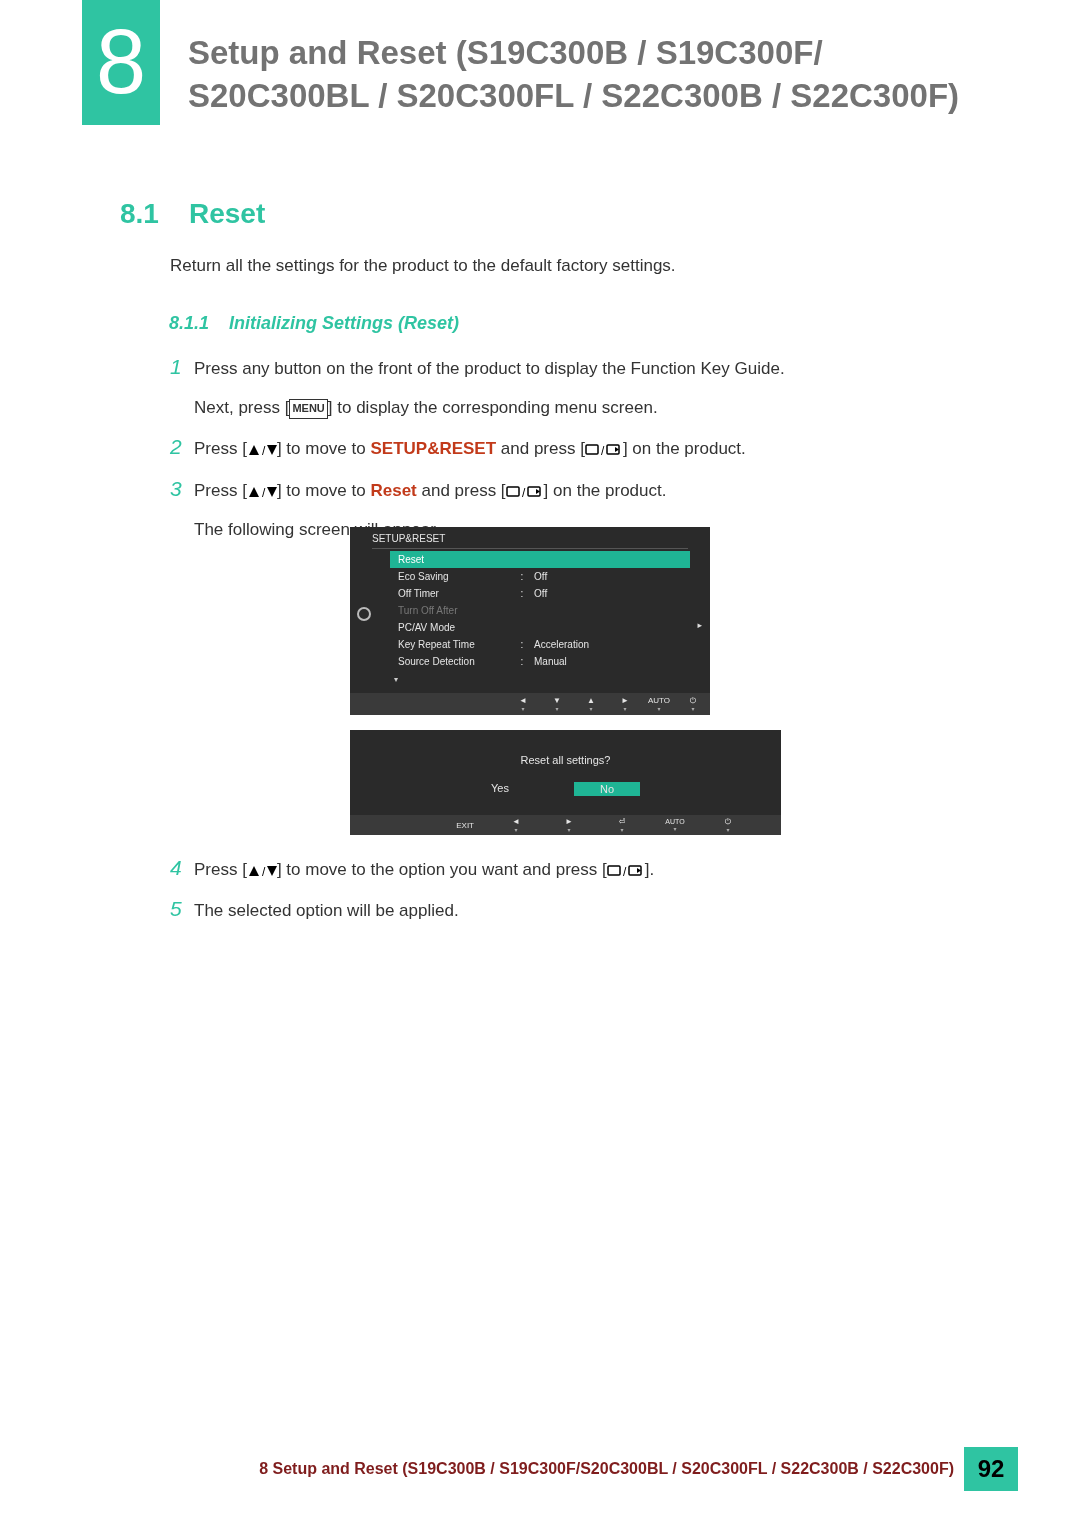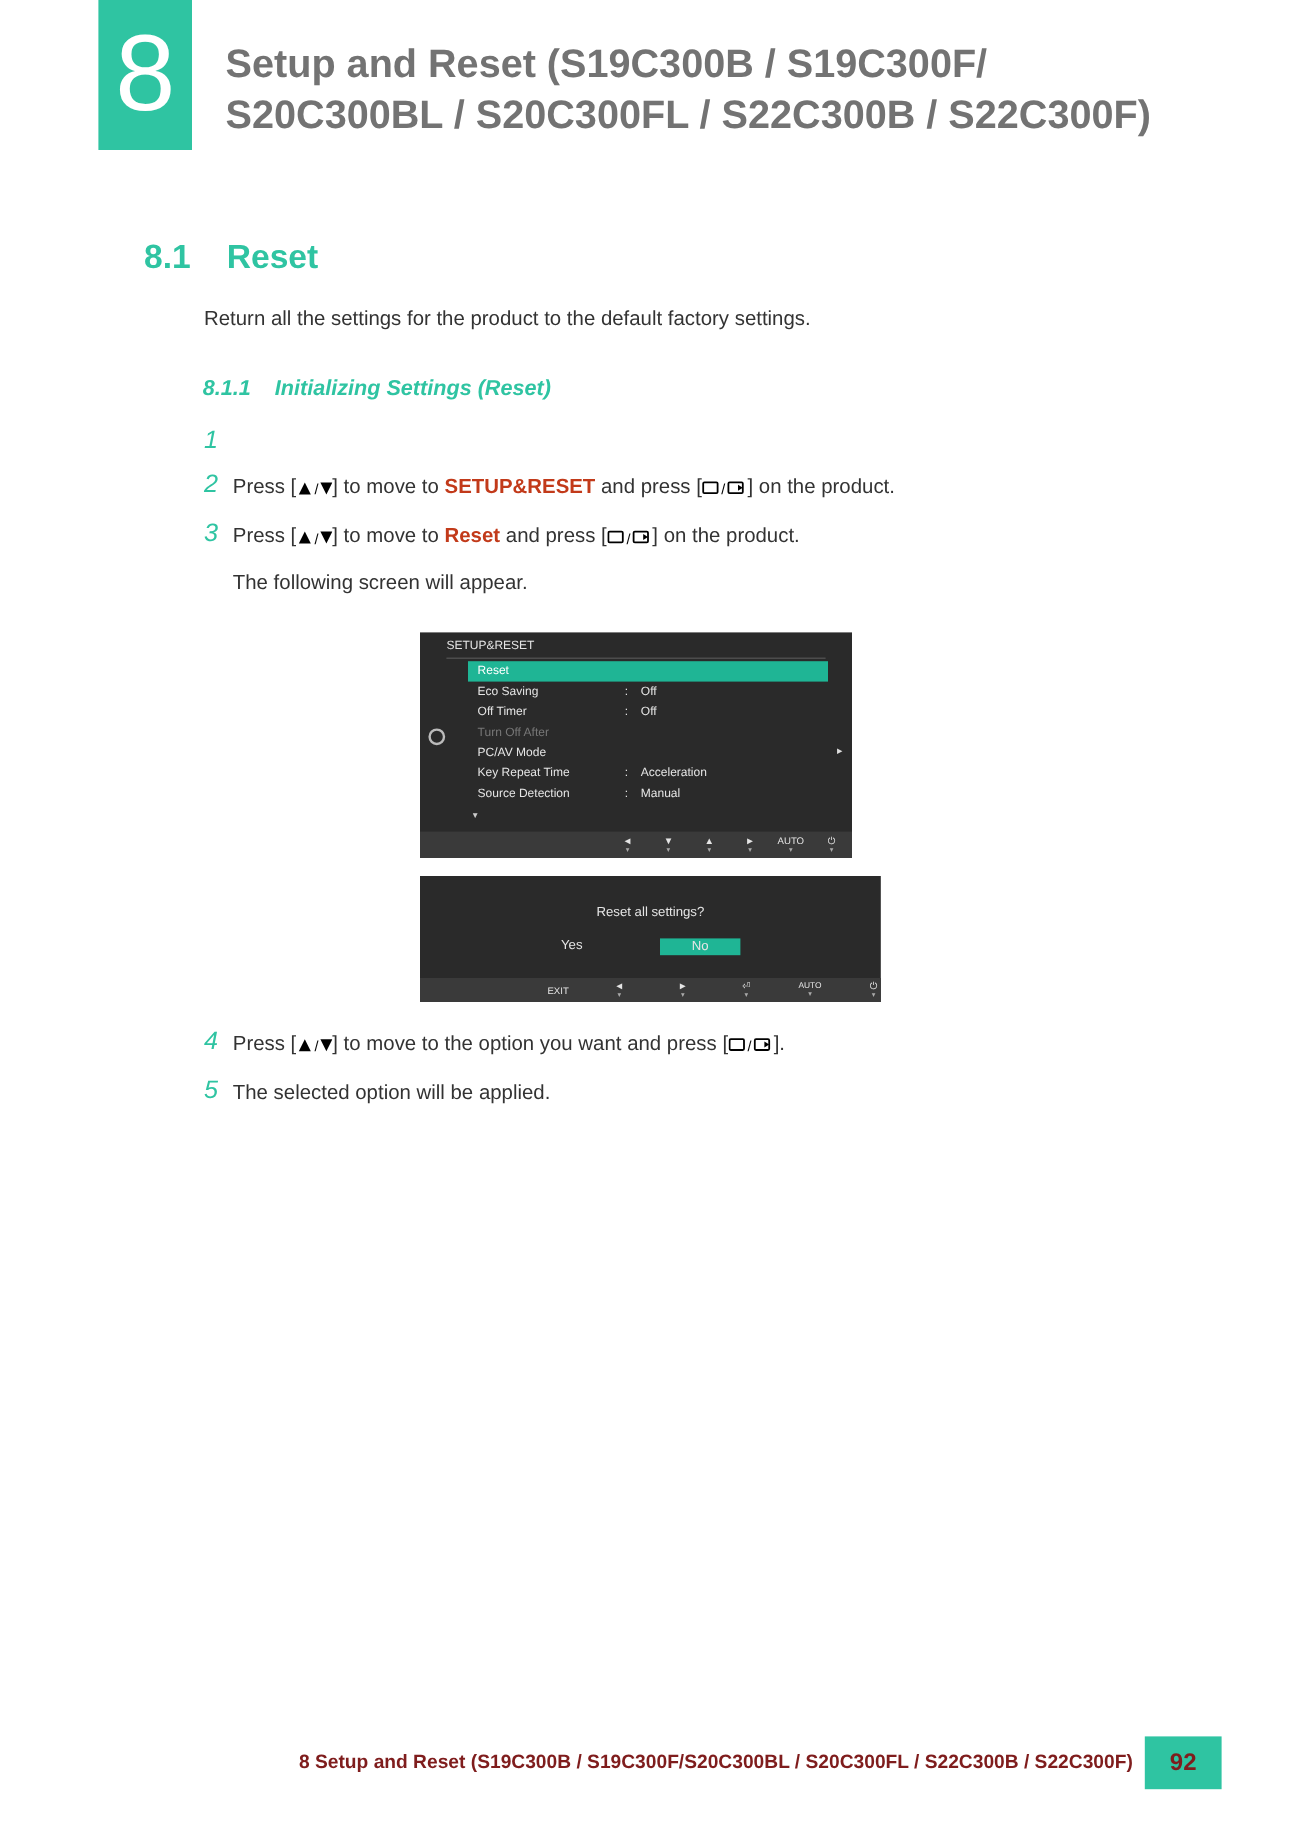--- a/index.html
+++ b/index.html
@@ -54,36 +54,36 @@
   .osd1 .arrow-r { position: absolute; right: 8px; top: 93px; color: #ddd; font-size: 9px; }
   .osd1 .down-tri { position: absolute; left: 44px; top: 148px; color: #ccc; font-size: 8px; }
   .osd1 .btnbar { position: absolute; left: 0; bottom: 0; right: 0; height: 22px; background: #3a3a3a; display: flex; }
   .osd1 .btnbar .spacer { flex: 1; }
   .osd1 .btnbar .b { flex: 0 0 34px; display: flex; flex-direction: column; align-items: center; justify-content: center; font-size: 8px; gap: 1px; }
   .osd1 .btnbar .b .sym { font-size: 8px; line-height: 1; }
   .osd1 .btnbar .b .tri { font-size: 6px; color: #aaa; line-height: 1; }
   .osd1 .btnbar .auto { font-size: 7px; }
 
   
-  .osd2 { position: absolute; left: 350px; top: 730px; width: 384px; height: 105px; background: #2a2a2a; color: #e5e5e5; font-size: 10px; }
+  .osd2 { position: absolute; left: 350px; top: 730px; width: 431px; height: 105px; background: #2a2a2a; color: #e5e5e5; font-size: 10px; }
   .osd2 .q { position: absolute; left: 0; right: 0; top: 24px; text-align: center; font-size: 11px; }
   .osd2 .opts { position: absolute; left: 0; right: 0; top: 52px; display: flex; justify-content: center; gap: 31px; font-size: 11px; }
   .osd2 .no { background: #1fb595; padding: 1px 26px; margin-left: 34px; }
   .osd2 .btnbar { position: absolute; left: 0; bottom: 0; right: 0; height: 20px; background: #3a3a3a; display: flex; align-items: center; gap: 19px; }
   .osd2 .btnbar .exit { flex: 0 0 130px; text-align: right; font-size: 8px; padding-right: 6px; }
   .osd2 .btnbar .b { flex: 0 0 34px; display: flex; flex-direction: column; align-items: center; justify-content: center; font-size: 8px; gap: 1px; }
   .osd2 .btnbar .b .sym { font-size: 8px; line-height: 1; }
   .osd2 .btnbar .b .tri { font-size: 6px; color: #aaa; line-height: 1; }
 
   .steps2 { position: absolute; left: 170px; top: 856px; width: 820px; }
 
   
   .footer { position: absolute; left: 0; right: 0; bottom: 36px; display: flex; justify-content: flex-end; align-items: center; padding-right: 62px; }
   .footer .txt { font-size: 16px; font-weight: bold; color: #7f1d1d; margin-right: 10px; text-align: center; }
-  .footer .pg { background: #2fc4a2; color: #7f1d1d; font-size: 20px; font-weight: bold; width: 64px; height: 44px; display: flex; align-items: center; justify-content: center; }
+  .footer .pg { background: #2fc4a2; color: #000000; font-size: 24px; font-weight: bold; width: 54px; height: 44px; display: flex; align-items: center; justify-content: center; }
 </style>
 </head>
 <body>
 
 <div class="page">
 
   <div class="chap-badge">8</div>
   <div class="chap-title">Setup and Reset (S19C300B / S19C300F/ S20C300BL / S20C300FL / S22C300B / S22C300F)</div>
 
   <div class="sect-81">
@@ -93,20 +93,26 @@
   <div class="intro">Return all the settings for the product to the default factory settings.</div>
 
   <div class="sect-811">
     <span class="num">8.1.1</span><span>Initializing Settings (Reset)</span>
   </div>
 
   <div class="steps">
 
     <div class="step">
       <div class="sn">1</div>
+      <div class="sb">
+        <span>Press any button on the front of the product to display the Function Key Guide.</span>
+        <span class="follow">
+          <span>Next, press [</span><span class="menu-badge">MENU</span><span>] to display the corresponding menu screen.</span>
+        </span>
+      </div>
     </div>
 
     <div class="step">
       <div class="sn">2</div>
       <div class="sb">
         <span>Press [</span><span class="icon-updown"><svg width="30" height="14">
               <polygon points="7,2 12,12 2,12" fill="#000"></polygon>
               <text x="15" y="12" font-size="12" fill="#000">/</text>
               <polygon points="20,2 30,2 25,12" fill="#000"></polygon>
             </svg></span><span>] to move to </span><span class="red">SETUP&amp;RESET</span><span> and press [</span><span class="icon-srcenter"><svg width="38" height="14">

